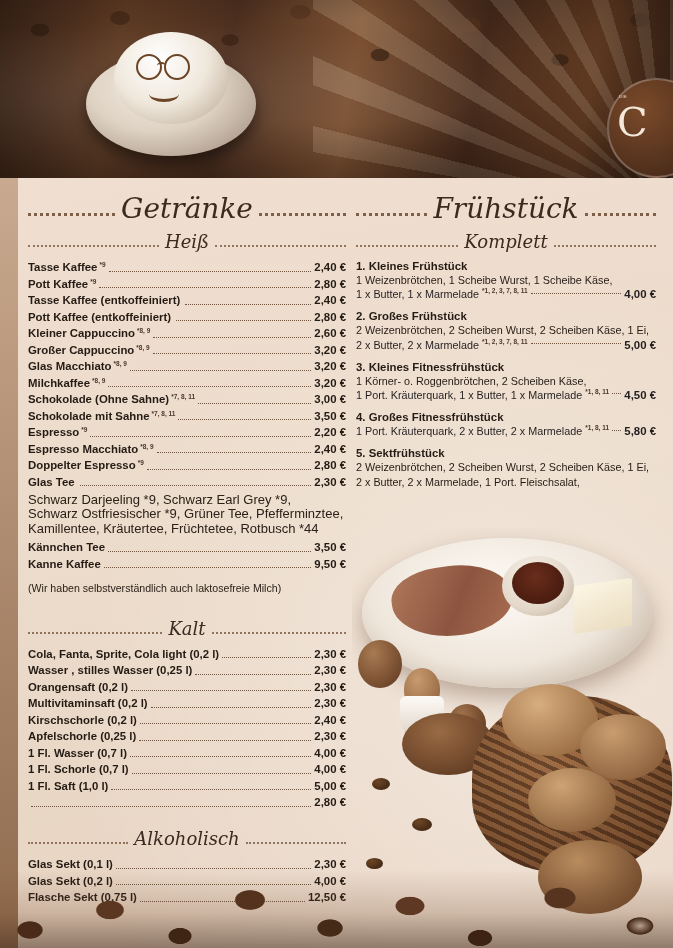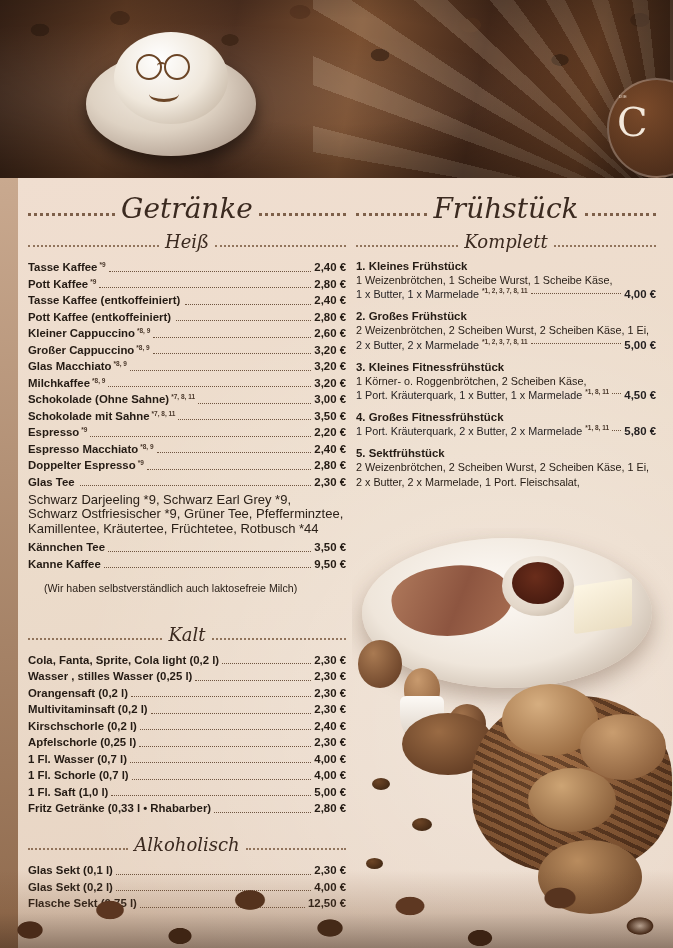--- a/index.html
+++ b/index.html
@@ -267,21 +267,21 @@
 
   .note-block {
     font-size: 13px;
     line-height: 14.5px;
     color: #2b2119;
     margin: 3px 0 4px 0;
   }
   .paren-note {
     font-size: 10.6px;
     color: #2b2119;
-    margin: 10px 0 0 16px;
+    margin: 10px 0 0 0;
   }
 
   
   .bf-item { margin-bottom: 9px; }
   .bf-head {
     font-size: 11.4px;
     font-weight: bold;
     color: #241b14;
     margin-bottom: 1px;
   }
@@ -586,21 +586,21 @@
           </li>
         <li class="item">
             <span class="nm">Kanne Kaffee</span>
             <span class="ldr"></span>
             <span class="pr">9,50 €</span>
           </li>
       </ul>
 
       <div class="paren-note">(Wir haben selbstverständlich auch laktosefreie Milch)</div>
 
-      <div class="subtitle-row" style="margin-top:30px;">
+      <div class="subtitle-row" style="margin-top:24px;">
         <span class="dots-lead-sm"></span>
         <span class="sub-title">Kalt</span>
         <span class="dots-lead-sm"></span>
       </div>
       <ul class="items">
         <li class="item">
             <span class="nm">Cola, Fanta, Sprite, Cola light (0,2 l)</span>
             <span class="ldr"></span>
             <span class="pr">2,30 €</span>
           </li>
@@ -638,21 +638,20 @@
             <span class="nm">1 Fl. Schorle (0,7 l)</span>
             <span class="ldr"></span>
             <span class="pr">4,00 €</span>
           </li>
         <li class="item">
             <span class="nm">1 Fl. Saft (1,0 l)</span>
             <span class="ldr"></span>
             <span class="pr">5,00 €</span>
           </li>
         <li class="item">
-            <span class="nm">Fritz Getränke (0,33 l • Rhabarber)</span>
             <span class="ldr"></span>
             <span class="pr">2,80 €</span>
           </li>
       </ul>
 
       <div class="subtitle-row" style="margin-top:18px;">
         <span class="dots-lead-sm"></span>
         <span class="sub-title">Alkoholisch</span>
         <span class="dots-lead-sm"></span>
       </div>

